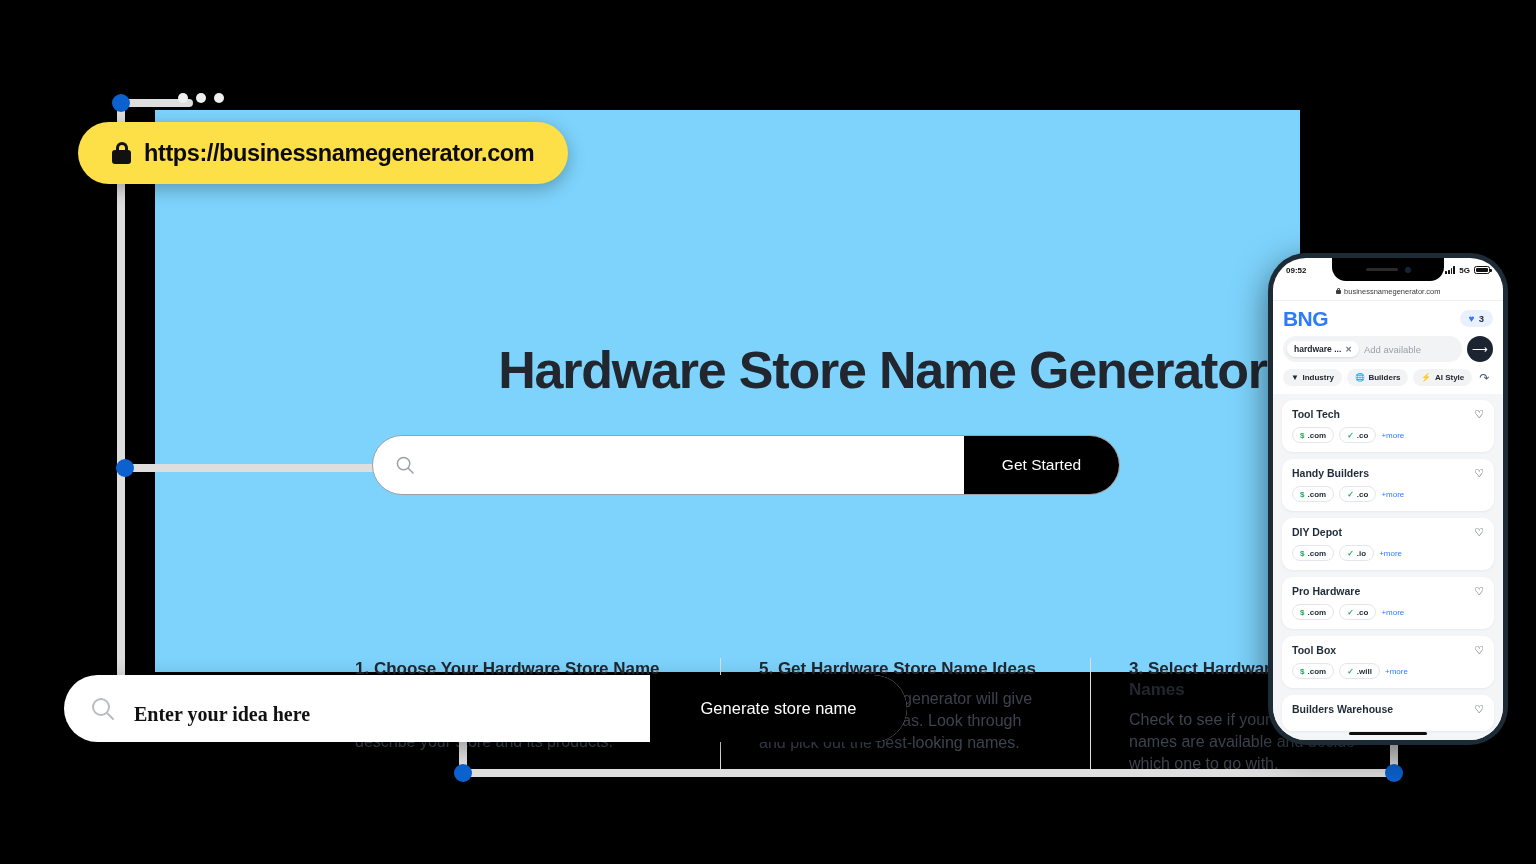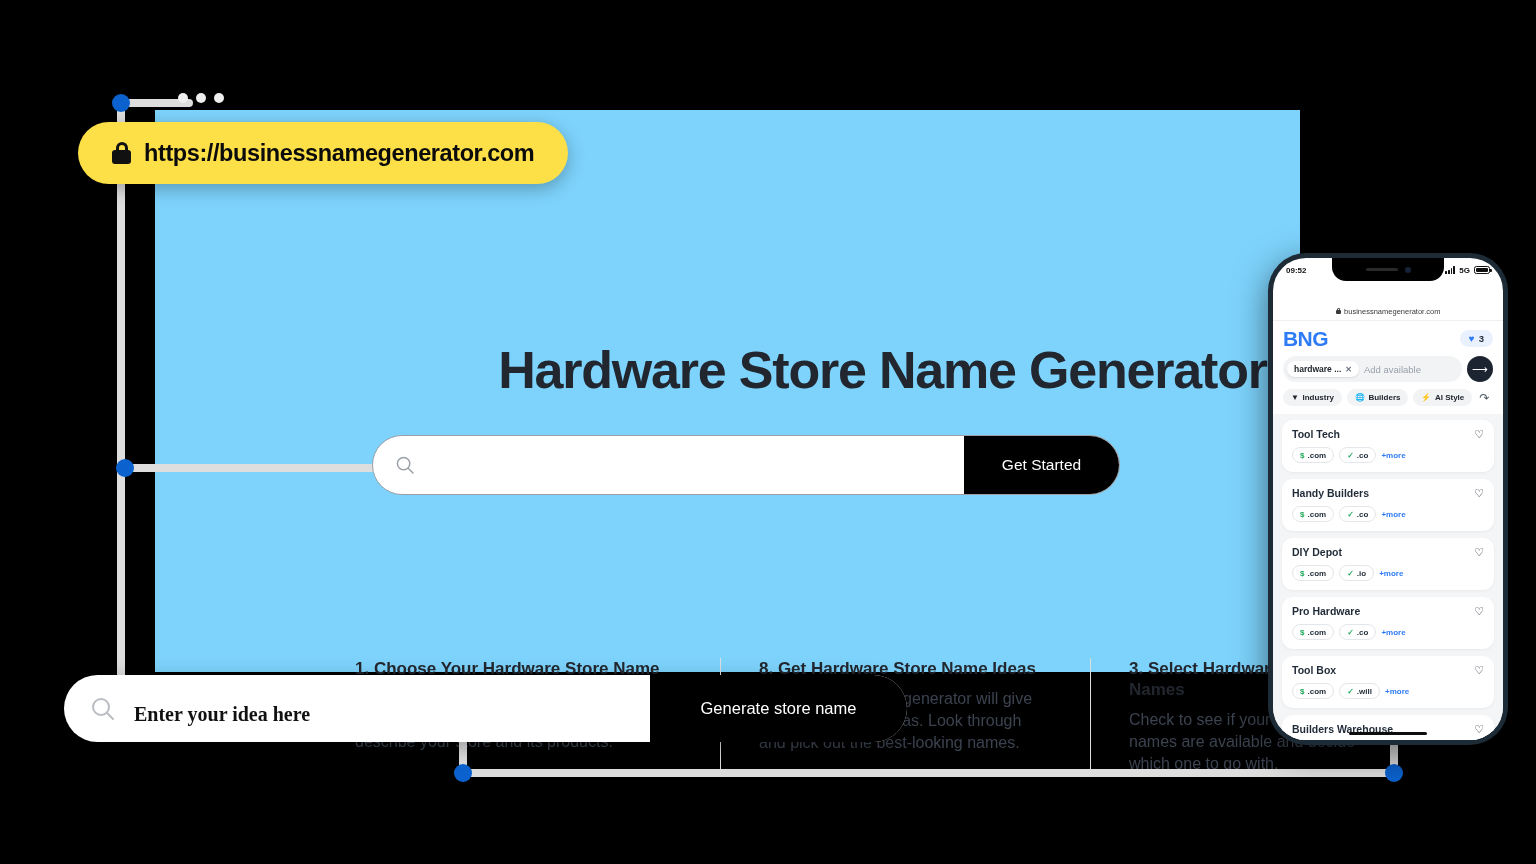--- a/index.html
+++ b/index.html
@@ -139,21 +139,20 @@
     width: 16px; height: 8px; border: 1px solid #111; border-radius: 2.4px;
     position: relative; padding: 1px;
   }
   .batt::after { content:""; position:absolute; right:-3px; top:2.2px; width:1.6px; height:3px; background:#111; border-radius:0 1px 1px 0;}
   .batt i { display:block; width:100%; height:100%; background:#111; border-radius:1px; }
 
   #phone-urlbar {
     height: 19px; display: flex; align-items: center; justify-content: center; gap: 3.5px;
     font-size: 7.5px; color: #3B3B3B; background: #fff;
     border-bottom: 1px solid #EDEFF1;
-    margin-top: 20px;
   }
   .mini-lock { width: 5px; height: 6.5px; position: relative; flex: none; }
   .mini-lock .b { position: absolute; bottom: 0; width: 5px; height: 4px; background: #3B3B3B; border-radius: 1px; }
   .mini-lock .s { position: absolute; top: 0; left: 1px; width: 3px; height: 3px; border: 1.1px solid #3B3B3B; border-bottom: none; border-radius: 2px 2px 0 0; }
 
   #phone-appbar { background: #fff; padding: 7px 10px 8px; }
   #phone-brandrow { display: flex; align-items: center; justify-content: space-between; margin-bottom: 7px; }
   #phone-logo { font-size: 21px; font-weight: 800; color: #2E7BF6; letter-spacing: -.6px; line-height: 1; }
   #fav-badge {
     display: flex; align-items: center; gap: 4px; background: #EAF1FE;
@@ -196,21 +195,21 @@
   .res-head { display: flex; align-items: center; justify-content: space-between; margin-bottom: 7px; }
   .res-name { font-size: 10.5px; font-weight: 700; color: #1F2A37; }
   .heart-o { font-size: 11px; color: #1F2A37; line-height: 1; }
   .res-tags { display: flex; align-items: center; gap: 5px; }
   .tag {
     display: flex; align-items: center; gap: 3px; border: 1px solid #E3E6EA;
     border-radius: 9px; padding: 2.5px 7px; font-size: 8px; font-weight: 600; color: #1F2A37;
   }
   .tag .dollar { color: #1FA95B; font-weight: 700; }
   .tag .check { color: #1FA95B; font-weight: 700; font-size: 8px; }
-  .more { font-size: 8px; font-weight: 700; color: #2E7BF6; }
+  .more { font-size: 8px; font-weight: 400; color: #2E7BF6; }
   #home-bar {
     position: absolute; left: 50%; transform: translateX(-50%); bottom: 5px;
     width: 78px; height: 3.5px; border-radius: 2px; background: #0D0D0D; z-index: 12;
   }
 </style>
 </head>
 <body>
 
 <div id="stage">
 
@@ -237,21 +236,21 @@
 
     <div id="hero-title">Hardware Store Name Generator</div>
     <div id="hero-sub">Generate names for your hardware store below.</div>
 
     <div id="steps">
       <div class="step">
         <div class="step-title">1. Choose Your Hardware Store Name Keywords</div>
         <div class="step-body">Insert some keywords into the generator that describe your store and its products.</div>
       </div>
       <div class="step">
-        <div class="step-title">8. Get Hardware Store Name Ideas</div>
+        <div class="step-title">5. Get Hardware Store Name Ideas</div>
         <div class="step-body">The business name generator will give you lots of name ideas. Look through and pick out the best-looking names.</div>
       </div>
       <div class="step">
         <div class="step-title">3. Select Hardware Store Names</div>
         <div class="step-body">Check to see if your favorite names are available and decide which one to go with.</div>
       </div>
     </div>
   </div>
 
   <div id="hero-search">

